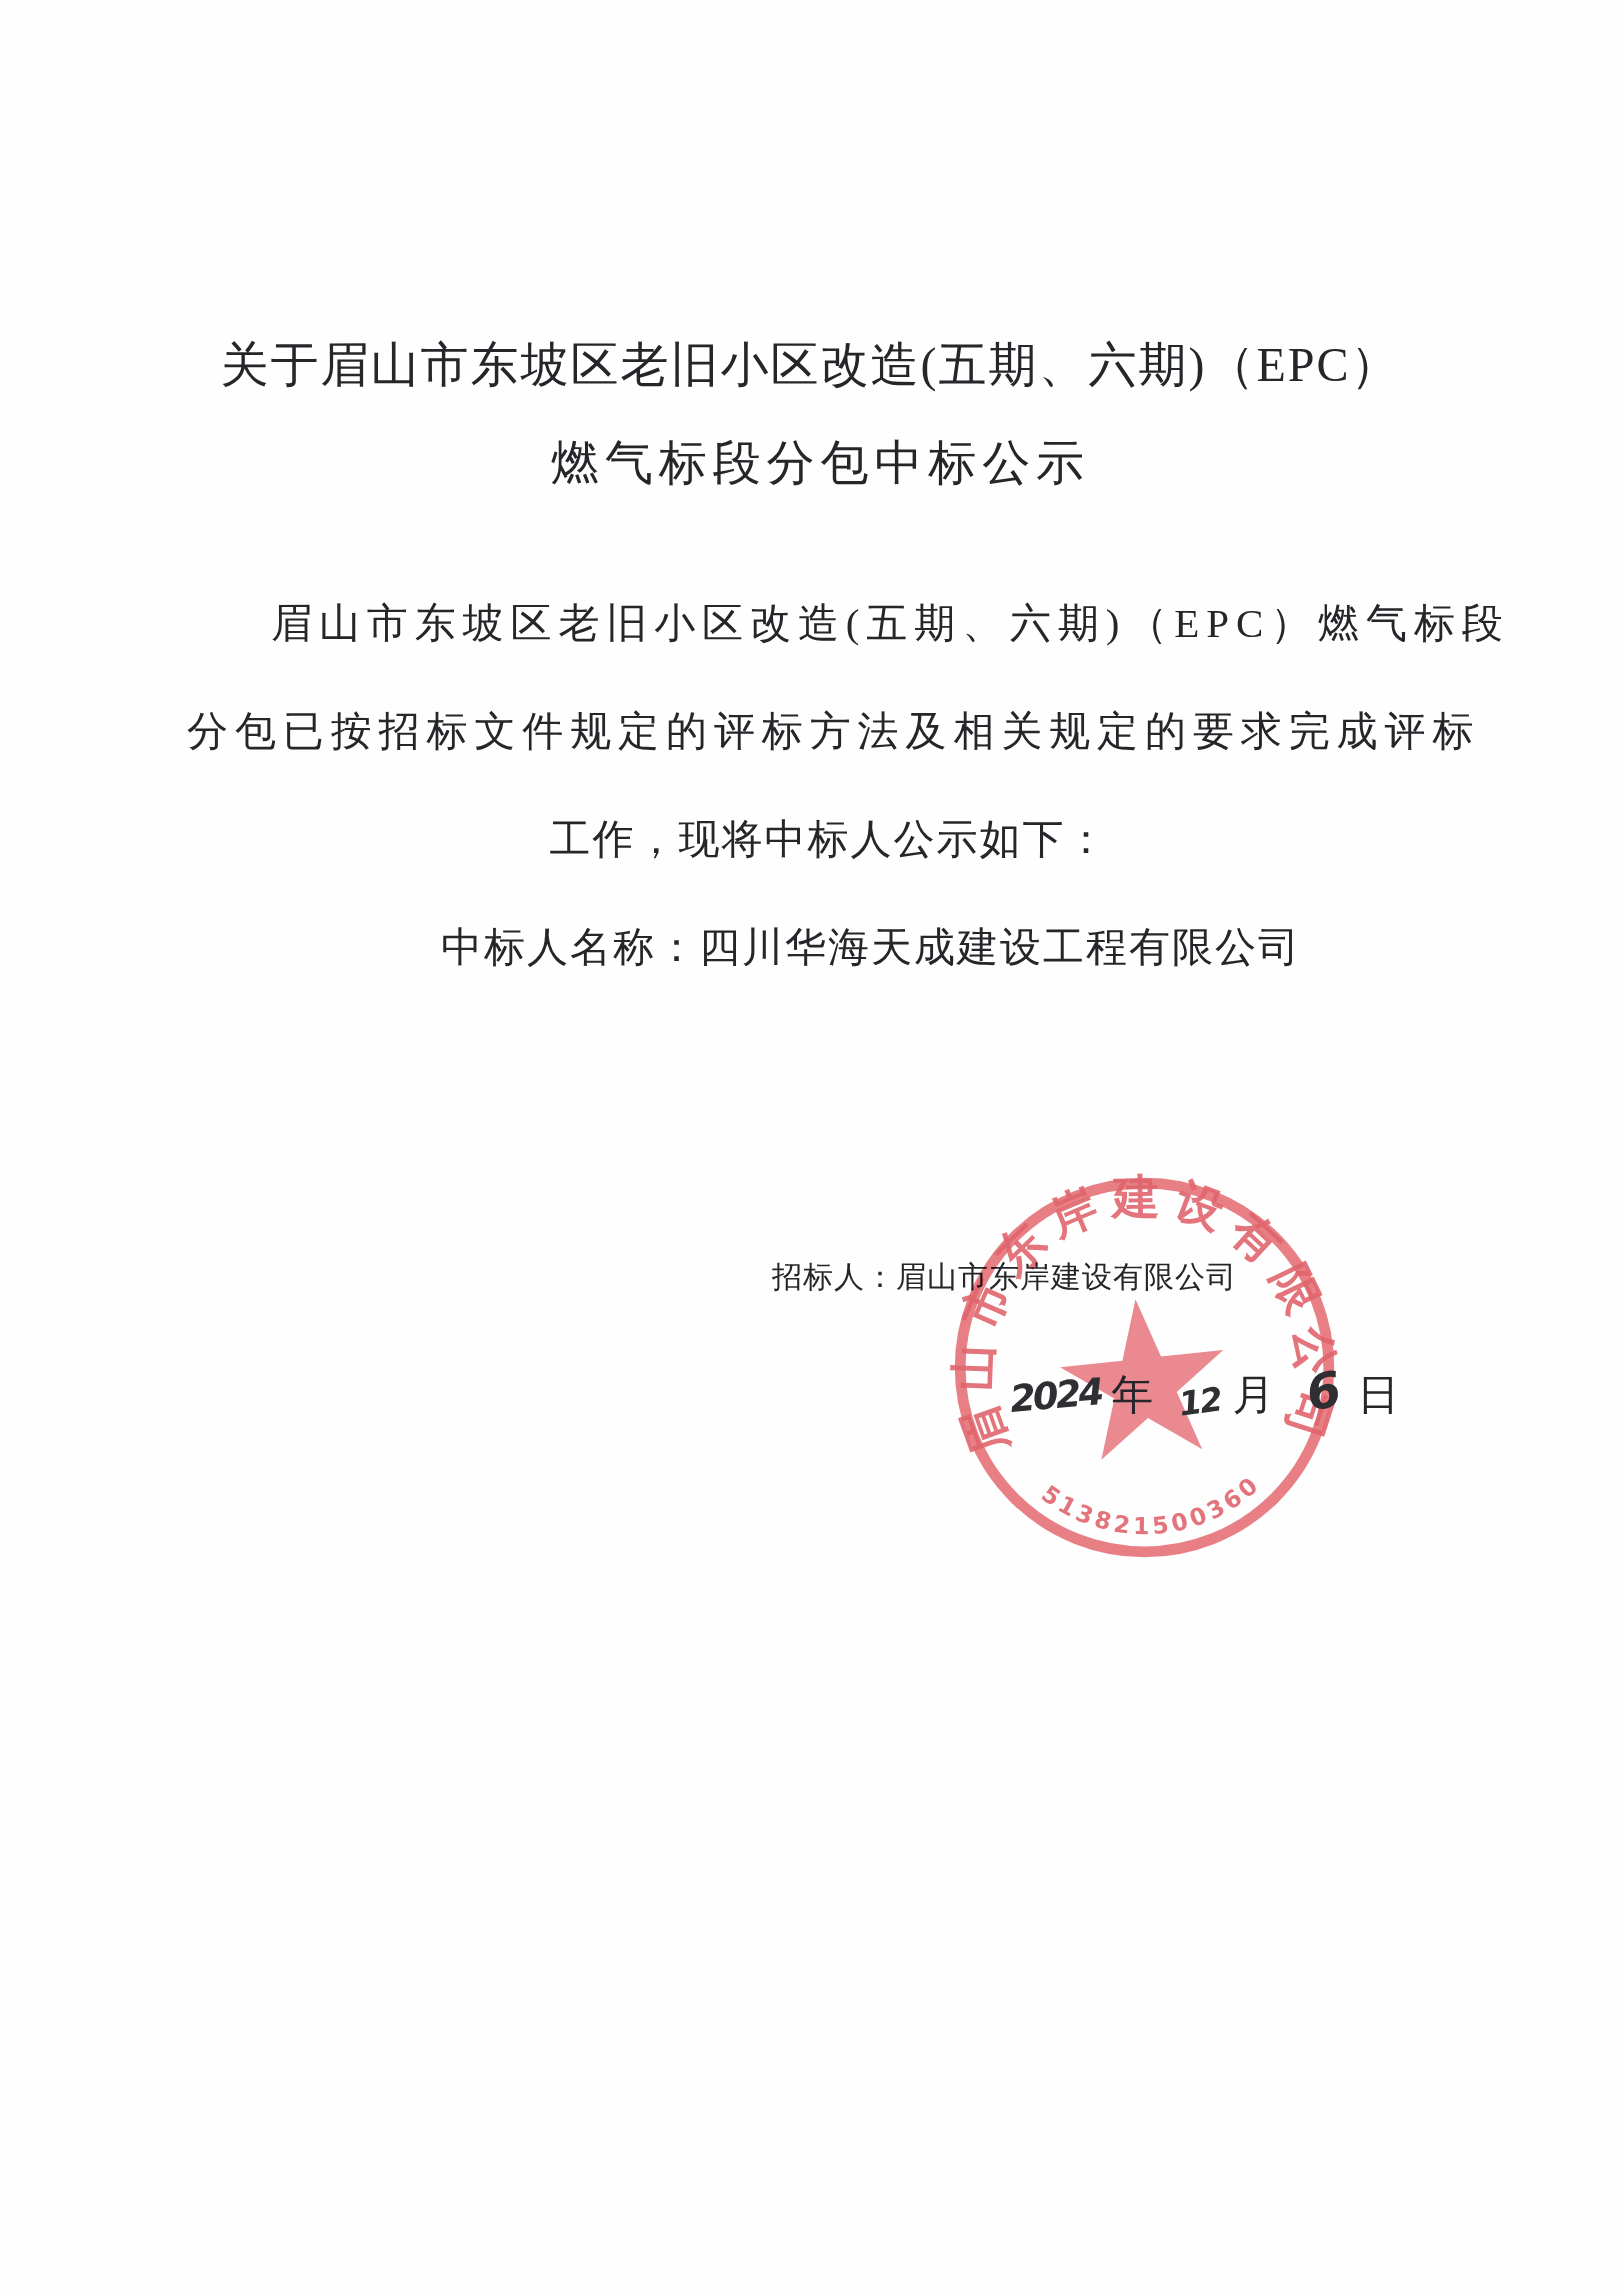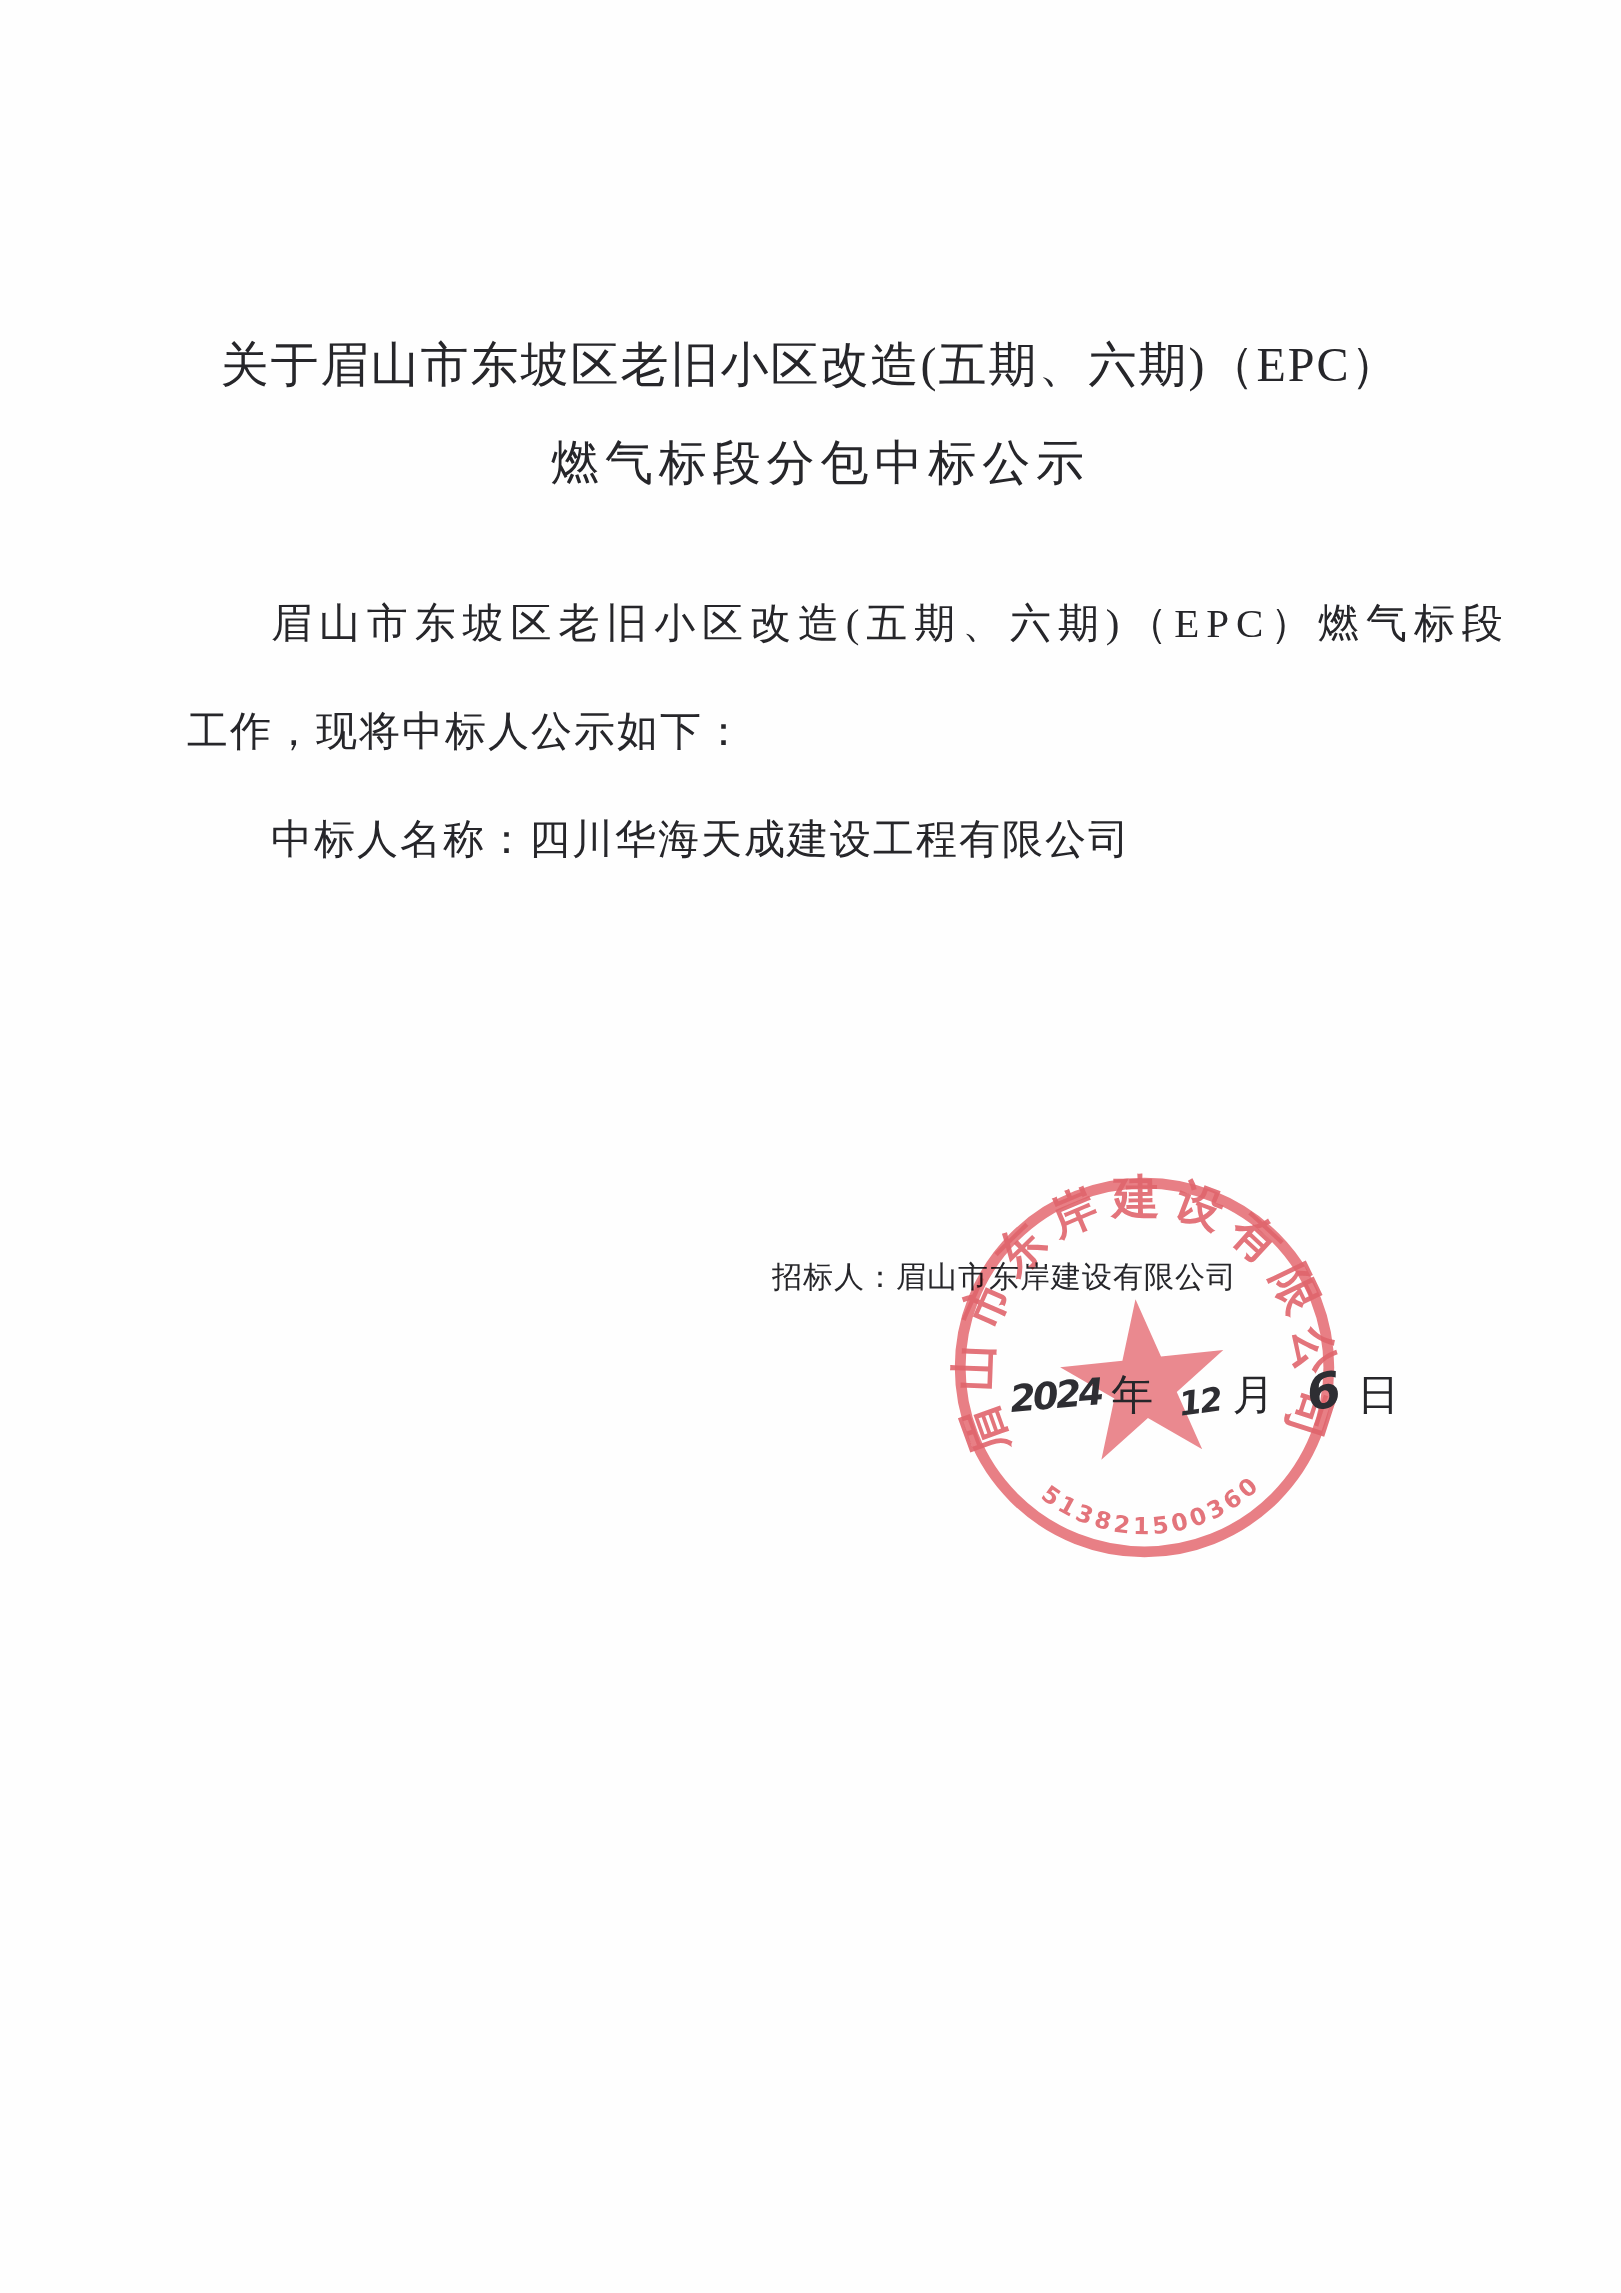--- a/index.html
+++ b/index.html
@@ -29,21 +29,21 @@
   .body-block{
     position:absolute;top:569px;left:187px;width:1284px;
   }
   .body-line{
     font-size:41px;
     line-height:108px;
     white-space:nowrap;
   }
   .body-line.indent{padding-left:84px;}
   .body-line.spread{letter-spacing:6.9px;}
-  .body-line.mild{letter-spacing:2px;}
+  .body-line.mild{letter-spacing:2px;text-align:center;}
   
   .sig-line{
     position:absolute;top:1257px;left:772px;
     font-size:30px;
     letter-spacing:1px;
     white-space:nowrap;
     z-index:1;
   }
   .date-line{
     position:absolute;top:1370px;left:1010px;
@@ -77,20 +77,21 @@
 
 <div class="page">
 
   <div class="title-block">
     <div class="title-line">关于眉山市东坡区老旧小区改造(五期、六期)（EPC）</div>
     <div class="title-line second">燃气标段分包中标公示</div>
   </div>
 
   <div class="body-block">
     <div class="body-line indent spread">眉山市东坡区老旧小区改造(五期、六期)（EPC）燃气标段</div>
+    <div class="body-line spread">分包已按招标文件规定的评标方法及相关规定的要求完成评标</div>
     <div class="body-line mild">工作，现将中标人公示如下：</div>
     <div class="body-line indent mild">中标人名称：四川华海天成建设工程有限公司</div>
   </div>
 
   <div class="sig-line">招标人：眉山市东岸建设有限公司</div>
 
   <div class="date-line">
     <span class="hw year">2024</span>
     <span class="printed">年</span>
     <span class="hw month">12</span>

